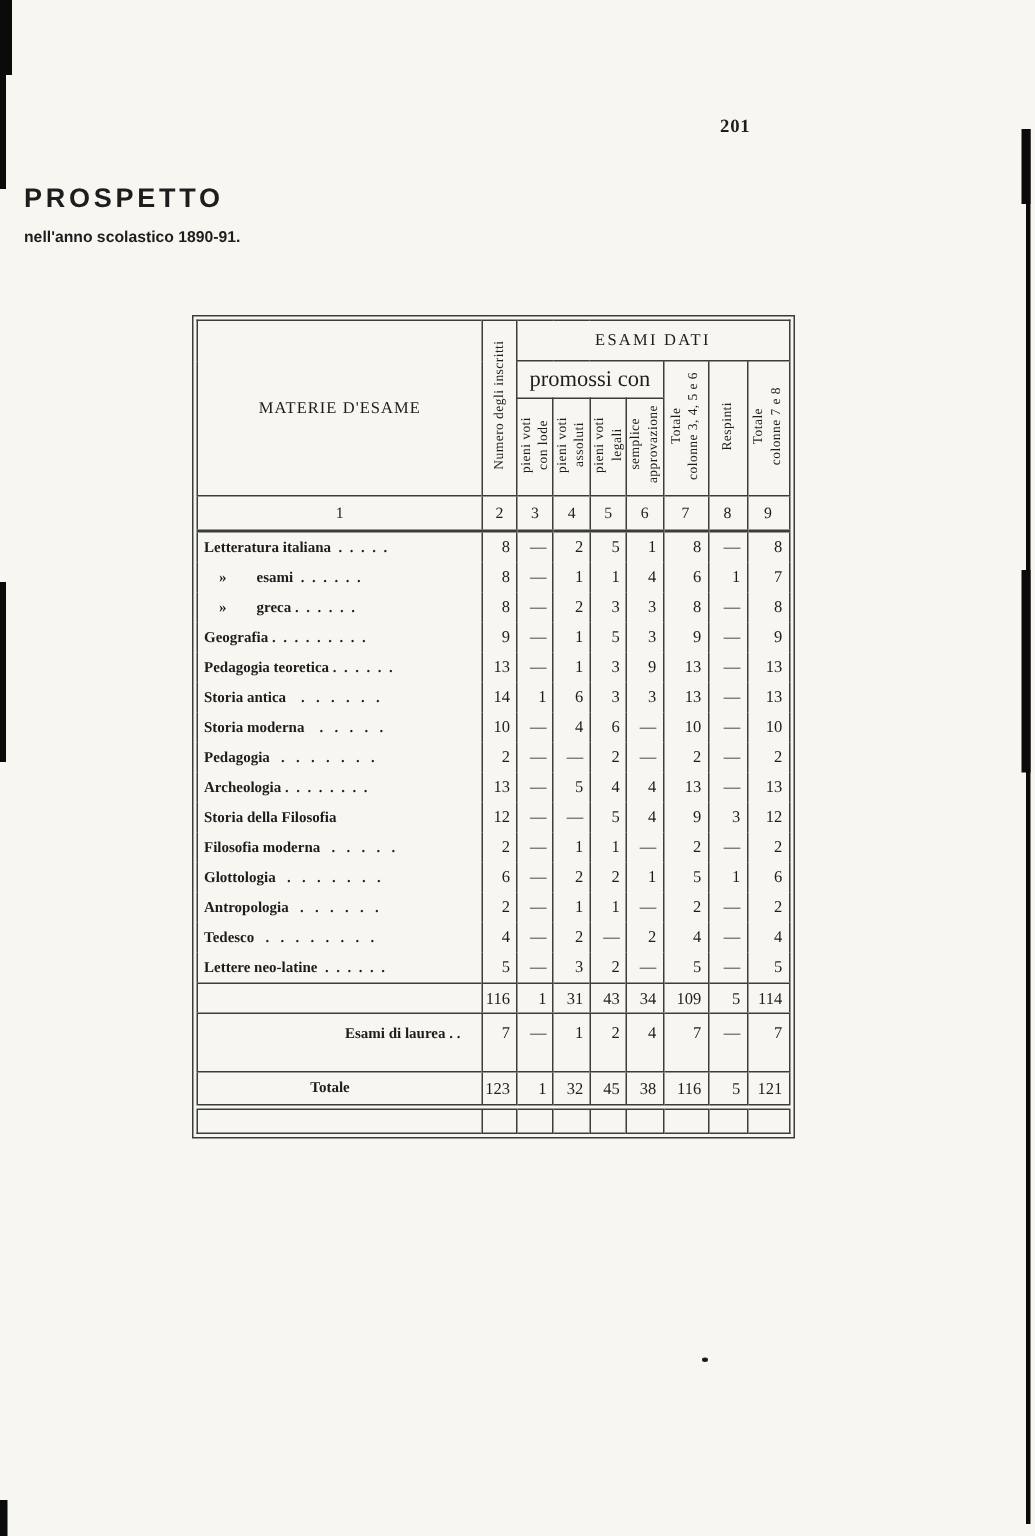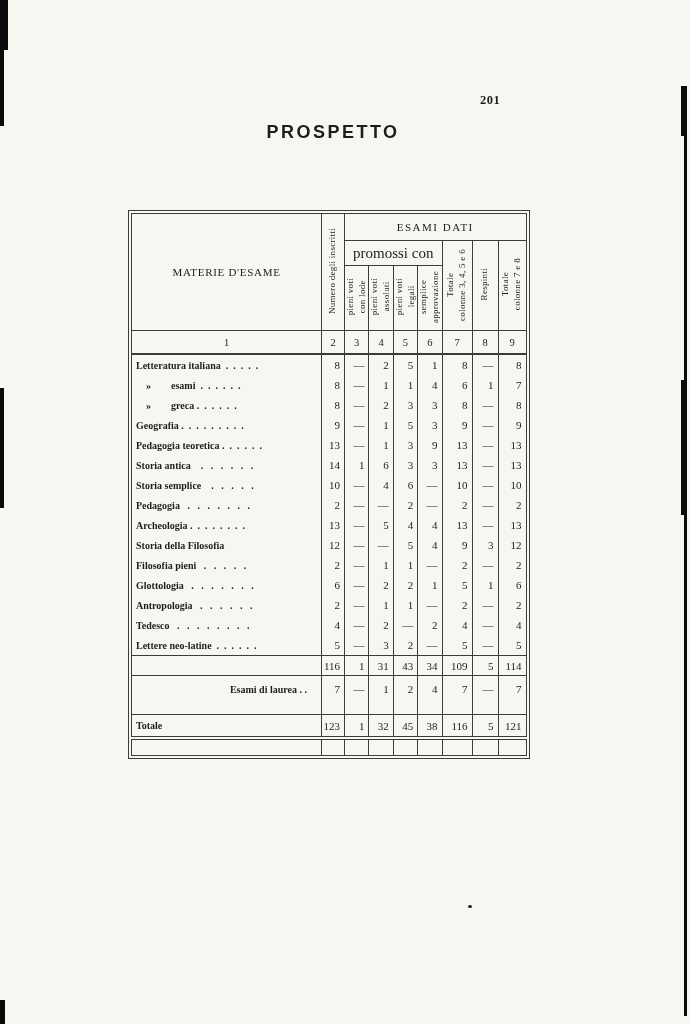--- a/index.html
+++ b/index.html
@@ -4,23 +4,23 @@
 <style>
   html,body { margin:0; padding:0; }
   body {
     width:690px; height:1024px; position:relative; overflow:hidden;
     background:#f7f6f1; color:#1d1d1d;
     font-family:"Liberation Serif", serif;
   }
   .art { position:absolute; background:#0b0b0b; }
   .dot { position:absolute; width:4px; height:3px; background:#1a1a1a; border-radius:50%; }
 
-  .pageno { position:absolute; left:480px; top:93px; font-size:12.5px; font-weight:bold; letter-spacing:0.5px; }
-
-  .content { position:absolute; left:3px; top:0; width:660px; text-align:center; }
+  .pageno { position:absolute; left:480px; top:77px; font-size:12.5px; font-weight:bold; letter-spacing:0.5px; }
+
+  .content { position:absolute; left:16px; top:0; width:660px; }
   .title { margin:122px 0 0 0; font-family:"Liberation Sans", sans-serif; font-weight:bold; font-size:18px; letter-spacing:2.5px; }
   .subtitle { margin:14px 0 0 0; font-family:"Liberation Sans", sans-serif; font-weight:bold; font-size:13.5px; word-spacing:4px; }
   .yearline { margin:9px 0 0 0; font-family:"Liberation Sans", sans-serif; font-weight:bold; font-size:10.5px; }
 
   .table-wrap { position:absolute; left:128px; top:210px; border:1px solid #3c3c3c; padding:2px; }
   table { border-collapse:collapse; border:1px solid #3c3c3c; table-layout:fixed; }
   td { padding:0; font-size:11px; color:#1d1d1d; }
 
   
   td.bl { border-left:1px solid #3c3c3c; }
@@ -39,39 +39,40 @@
 
   tbody td { height:20px; }
   td.lbl { text-align:left; padding-left:4px; white-space:pre; font-size:10px;font-weight:bold; }
   td.val { text-align:right; padding-right:4px; font-size:11px; }
 
   tr.row-subtotal td { border-top:1px solid #3c3c3c; border-bottom:1px solid #3c3c3c; height:19px; }
   tr.row-laurea td { height:26px; }
   tr.row-laurea td.lbl { text-align:right; padding-right:14px; white-space:normal; }
   tr.row-gap td { height:12px; }
   tr.row-totale td { border-top:1px solid #3c3c3c; border-bottom:4px double #3c3c3c; height:21px; }
-  tr.row-totale td.lbl { text-align:left; padding-right:17px; white-space:normal; }
+  tr.row-totale td.lbl { text-align:center; padding-right:17px; white-space:normal; }
   tr.row-filler td { height:15px; }
 </style>
 </head>
 <body>
 
 <div class="art" style="left:0;top:0;width:8px;height:50px"></div>
 <div class="art" style="left:0;top:46px;width:4px;height:80px"></div>
 <div class="art" style="left:0;top:388px;width:4px;height:120px"></div>
 <div class="art" style="left:0;top:1000px;width:5px;height:24px"></div>
 <div class="art" style="left:684px;top:86px;width:3px;height:930px"></div>
 <div class="art" style="left:681px;top:86px;width:6px;height:50px"></div>
 <div class="art" style="left:681px;top:380px;width:6px;height:135px"></div>
 <div class="dot" style="left:468px;top:905px"></div>
 
 <div class="pageno">201</div>
 
 <div class="content">
   <div class="title">PROSPETTO</div>
+  <div class="yearline">nell'anno scolastico 1890-91.</div>
 </div>
 
 <div class="table-wrap">
   <table>
     <colgroup>
       <col style="width:190px">
       <col style="width:23px">
       <col style="width:23px">
       <col style="width:23px">
       <col style="width:23px">
@@ -193,21 +194,21 @@
           <td class="val bl">14</td>
           <td class="val bl">1</td>
           <td class="val bl">6</td>
           <td class="val bl">3</td>
           <td class="val bl">3</td>
           <td class="val bl">13</td>
           <td class="val bl">—</td>
           <td class="val bl">13</td>
         </tr>
         <tr class="row-data">
-          <td class="lbl">Storia semplice    .   .   .   .   .</td>
+          <td class="lbl">Storia moderna    .   .   .   .   .</td>
           <td class="val bl">10</td>
           <td class="val bl">—</td>
           <td class="val bl">4</td>
           <td class="val bl">6</td>
           <td class="val bl">—</td>
           <td class="val bl">10</td>
           <td class="val bl">—</td>
           <td class="val bl">10</td>
         </tr>
         <tr class="row-data">
@@ -237,21 +238,21 @@
           <td class="val bl">12</td>
           <td class="val bl">—</td>
           <td class="val bl">—</td>
           <td class="val bl">5</td>
           <td class="val bl">4</td>
           <td class="val bl">9</td>
           <td class="val bl">3</td>
           <td class="val bl">12</td>
         </tr>
         <tr class="row-data">
-          <td class="lbl">Filosofia pieni   .   .   .   .   .</td>
+          <td class="lbl">Filosofia moderna   .   .   .   .   .</td>
           <td class="val bl">2</td>
           <td class="val bl">—</td>
           <td class="val bl">1</td>
           <td class="val bl">1</td>
           <td class="val bl">—</td>
           <td class="val bl">2</td>
           <td class="val bl">—</td>
           <td class="val bl">2</td>
         </tr>
         <tr class="row-data">

